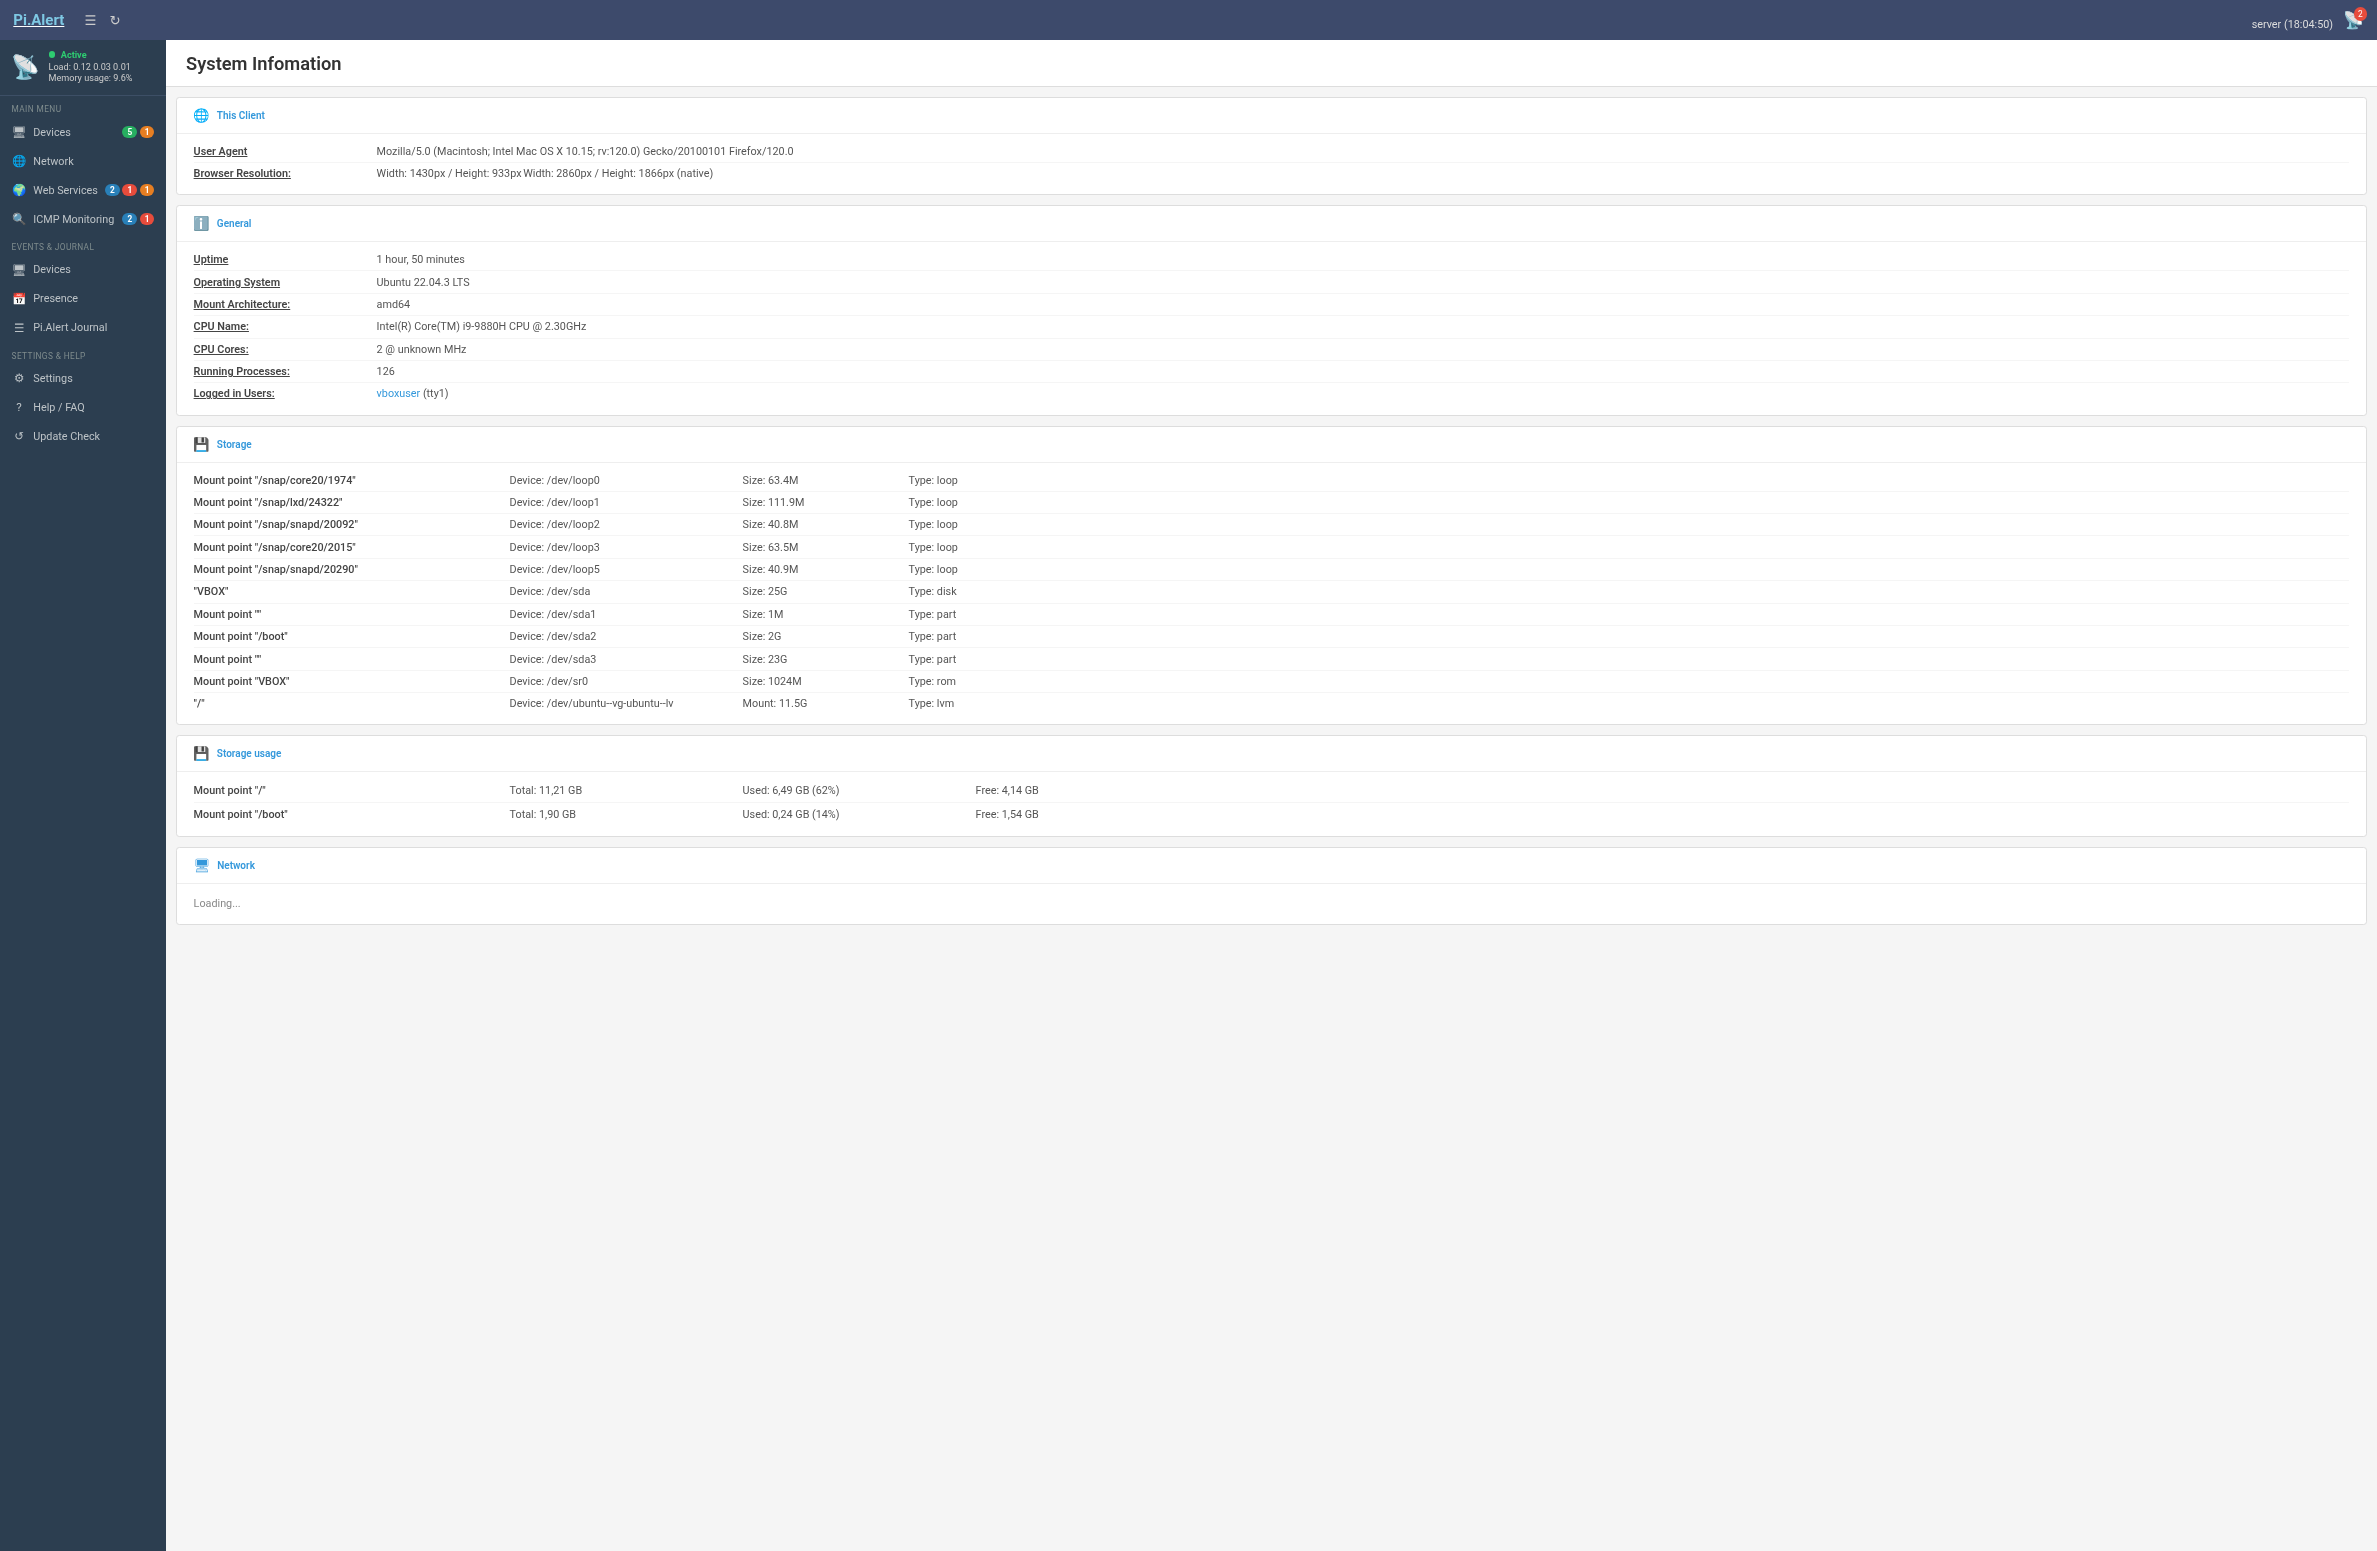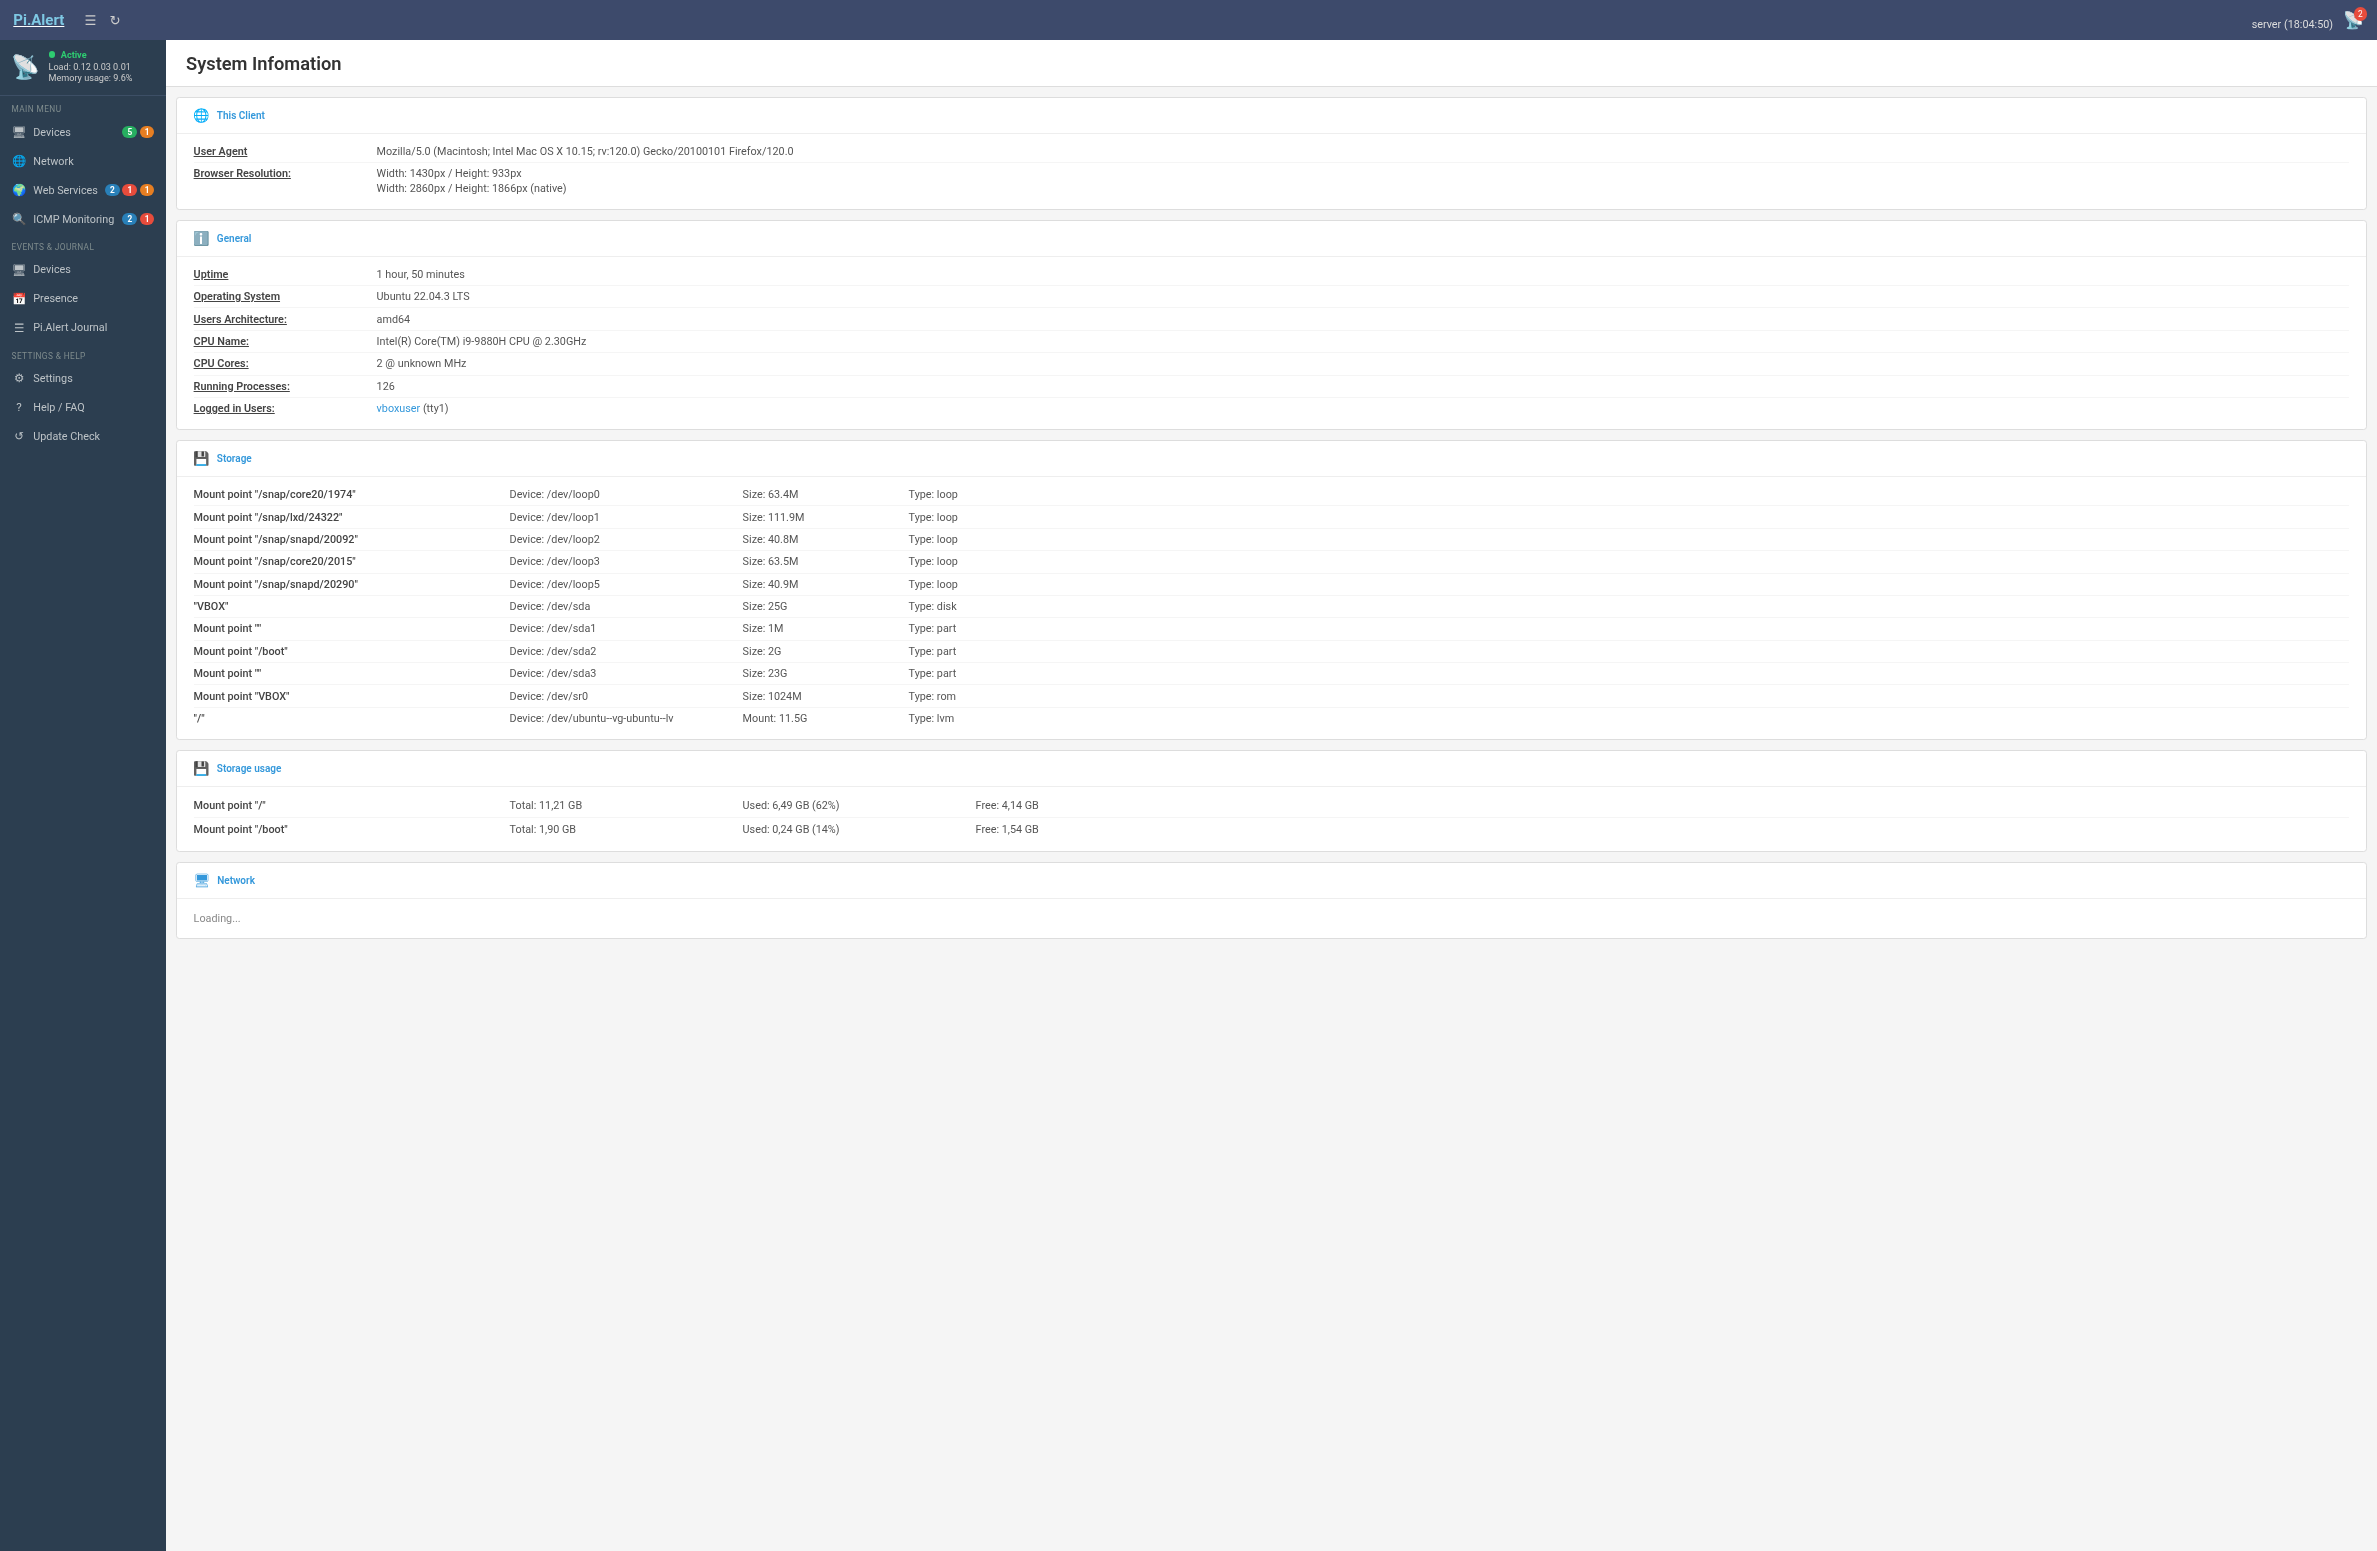--- a/index.html
+++ b/index.html
@@ -141,21 +141,21 @@
       min-width: 183px;
       flex-shrink: 0;
       font-size: 10.8px;
       text-decoration: underline;
     }
     .info-value {
       color: #555;
       font-size: 10.8px;
     }
     .info-value a { color: #3498db; text-decoration: none; }
-    .info-value-multi { display: flex; flex-direction: column; gap: 1.7px; }
+    .info-value-multi { display: flex; flex-direction: row; gap: 1.7px; }
 
     .storage-table {
       width: 100%;
       padding: 6.7px 16.6px 10px;
     }
     .storage-row {
       display: grid;
       grid-template-columns: 316px 233px 166px 166px;
       padding: 4.2px 0;
       border-bottom: 0.8px solid #f5f5f5;
@@ -317,21 +317,21 @@
       <div class="info-table">
         <div class="info-row">
           <span class="info-label">Uptime</span>
           <span class="info-value">1 hour, 50 minutes</span>
         </div>
         <div class="info-row">
           <span class="info-label">Operating System</span>
           <span class="info-value">Ubuntu 22.04.3 LTS</span>
         </div>
         <div class="info-row">
-          <span class="info-label">Users Architecture:</span>
+          <span class="info-label">Mount Architecture:</span>
           <span class="info-value">amd64</span>
         </div>
         <div class="info-row">
           <span class="info-label">CPU Name:</span>
           <span class="info-value">Intel(R) Core(TM) i9-9880H CPU @ 2.30GHz</span>
         </div>
         <div class="info-row">
           <span class="info-label">CPU Cores:</span>
           <span class="info-value">2 @ unknown MHz</span>
         </div>

